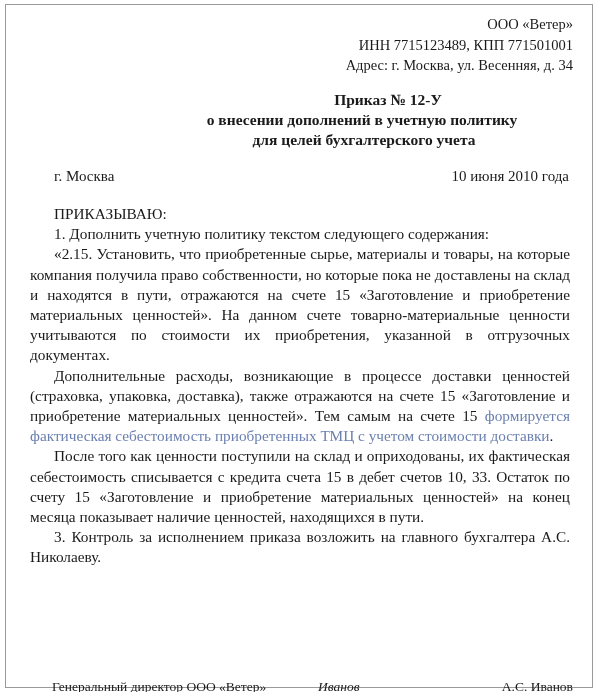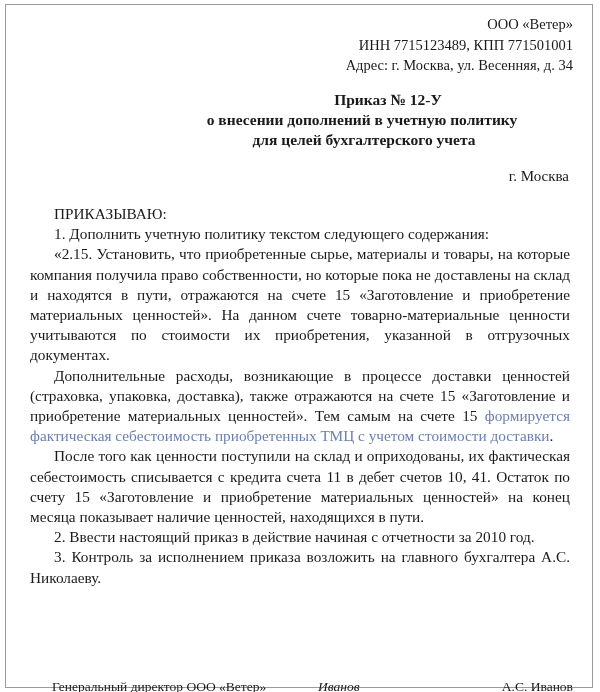--- a/index.html
+++ b/index.html
@@ -9,21 +9,21 @@
              border: 1.5px solid #9a9a9a; box-sizing: border-box; }
     .header-right { position: absolute; right: 27px; top: 14px; text-align: right;
                     font-size: 14.5px; line-height: 20.5px; }
     .title { position: absolute; left: 0; width: 600px; top: 90px; text-align: center;
              font-weight: bold; font-size: 15.5px; line-height: 20px; margin-left: 40px; }
     .title div { white-space: nowrap; }
     .title .l1 { padding-left: 96px; }
     .title .l2 { padding-left: 44px; }
     .title .l3 { padding-left: 48px; }
     .place-date { position: absolute; left: 54px; right: 31px; top: 168px;
-                  display: flex; justify-content: flex-end; font-size: 15px; gap: 48px; }
+                  display: flex; justify-content: space-between; font-size: 15px; gap: 48px; }
     .body-text { position: absolute; left: 30px; width: 540px; top: 204px;
                  font-size: 15.3px; line-height: 20.2px; text-align: justify; }
     .body-text p { margin: 0; text-indent: 24px; }
     .body-text p.heading { text-indent: 24px; }
     .hl { color: #6b80b0; }
     .signs { position: absolute; left: 52px; right: 27px; top: 640px;
              font-size: 13.5px; line-height: 21px; }
     .sign-row { display: flex; align-items: baseline; }
     .sign-row .role { width: 266px; }
     .sign-row .sig { width: 126px; font-style: italic; }
@@ -41,29 +41,29 @@
 </div>
 
 <div class="title">
   <div class="l1">Приказ № 12-У</div>
   <div class="l2">о внесении дополнений в учетную политику</div>
   <div class="l3">для целей бухгалтерского учета</div>
 </div>
 
 <div class="place-date">
   <span>г. Москва</span>
+  <span>10 июня 2010 года</span>
 </div>
 
 <div class="body-text">
   <p class="heading">ПРИКАЗЫВАЮ:</p>
   <p>1. Дополнить учетную политику текстом следующего содержания:</p>
   <p>«2.15. Установить, что приобретенные сырье, материалы и товары, на которые компания получила право собственности, но которые пока не доставлены на склад и находятся в пути, отражаются на счете 15 «Заготовление и приобретение материальных ценностей». На данном счете товарно-материальные ценности учитываются по стоимости их приобретения, указанной в отгрузочных документах.</p>
   <p><span>Дополнительные расходы, возникающие в процессе доставки ценностей (страховка, упаковка, доставка), также отражаются на счете 15 «Заготовление и приобретение материальных ценностей». Тем самым на счете 15 </span><span class="hl">формируется фактическая себестоимость приобретенных ТМЦ с учетом стоимости доставки</span><span>.</span></p>
-  <p>После того как ценности поступили на склад и оприходованы, их фактическая себестоимость списывается с кредита счета 11 в дебет счетов 10, 41. Остаток по счету 15 «Заготовление и приобретение материальных ценностей» на конец месяца показывает наличие ценностей, находящихся в пути.</p>
-  <p>2. Ввести настоящий приказ в действие начиная с отчетности за 2010 год.</p>
+  <p>После того как ценности поступили на склад и оприходованы, их фактическая себестоимость списывается с кредита счета 15 в дебет счетов 10, 33. Остаток по счету 15 «Заготовление и приобретение материальных ценностей» на конец месяца показывает наличие ценностей, находящихся в пути.</p>
   <p>3. Контроль за исполнением приказа возложить на главного бухгалтера А.С. Николаеву.</p>
 </div>
 
 <div class="signs">
   <div class="sign-row">
     <span class="role">Генеральный директор ООО «Ветер»</span>
     <span class="sig">Иванов</span>
     <span class="name">А.С. Иванов</span>
   </div>
   <div class="sign-row">

